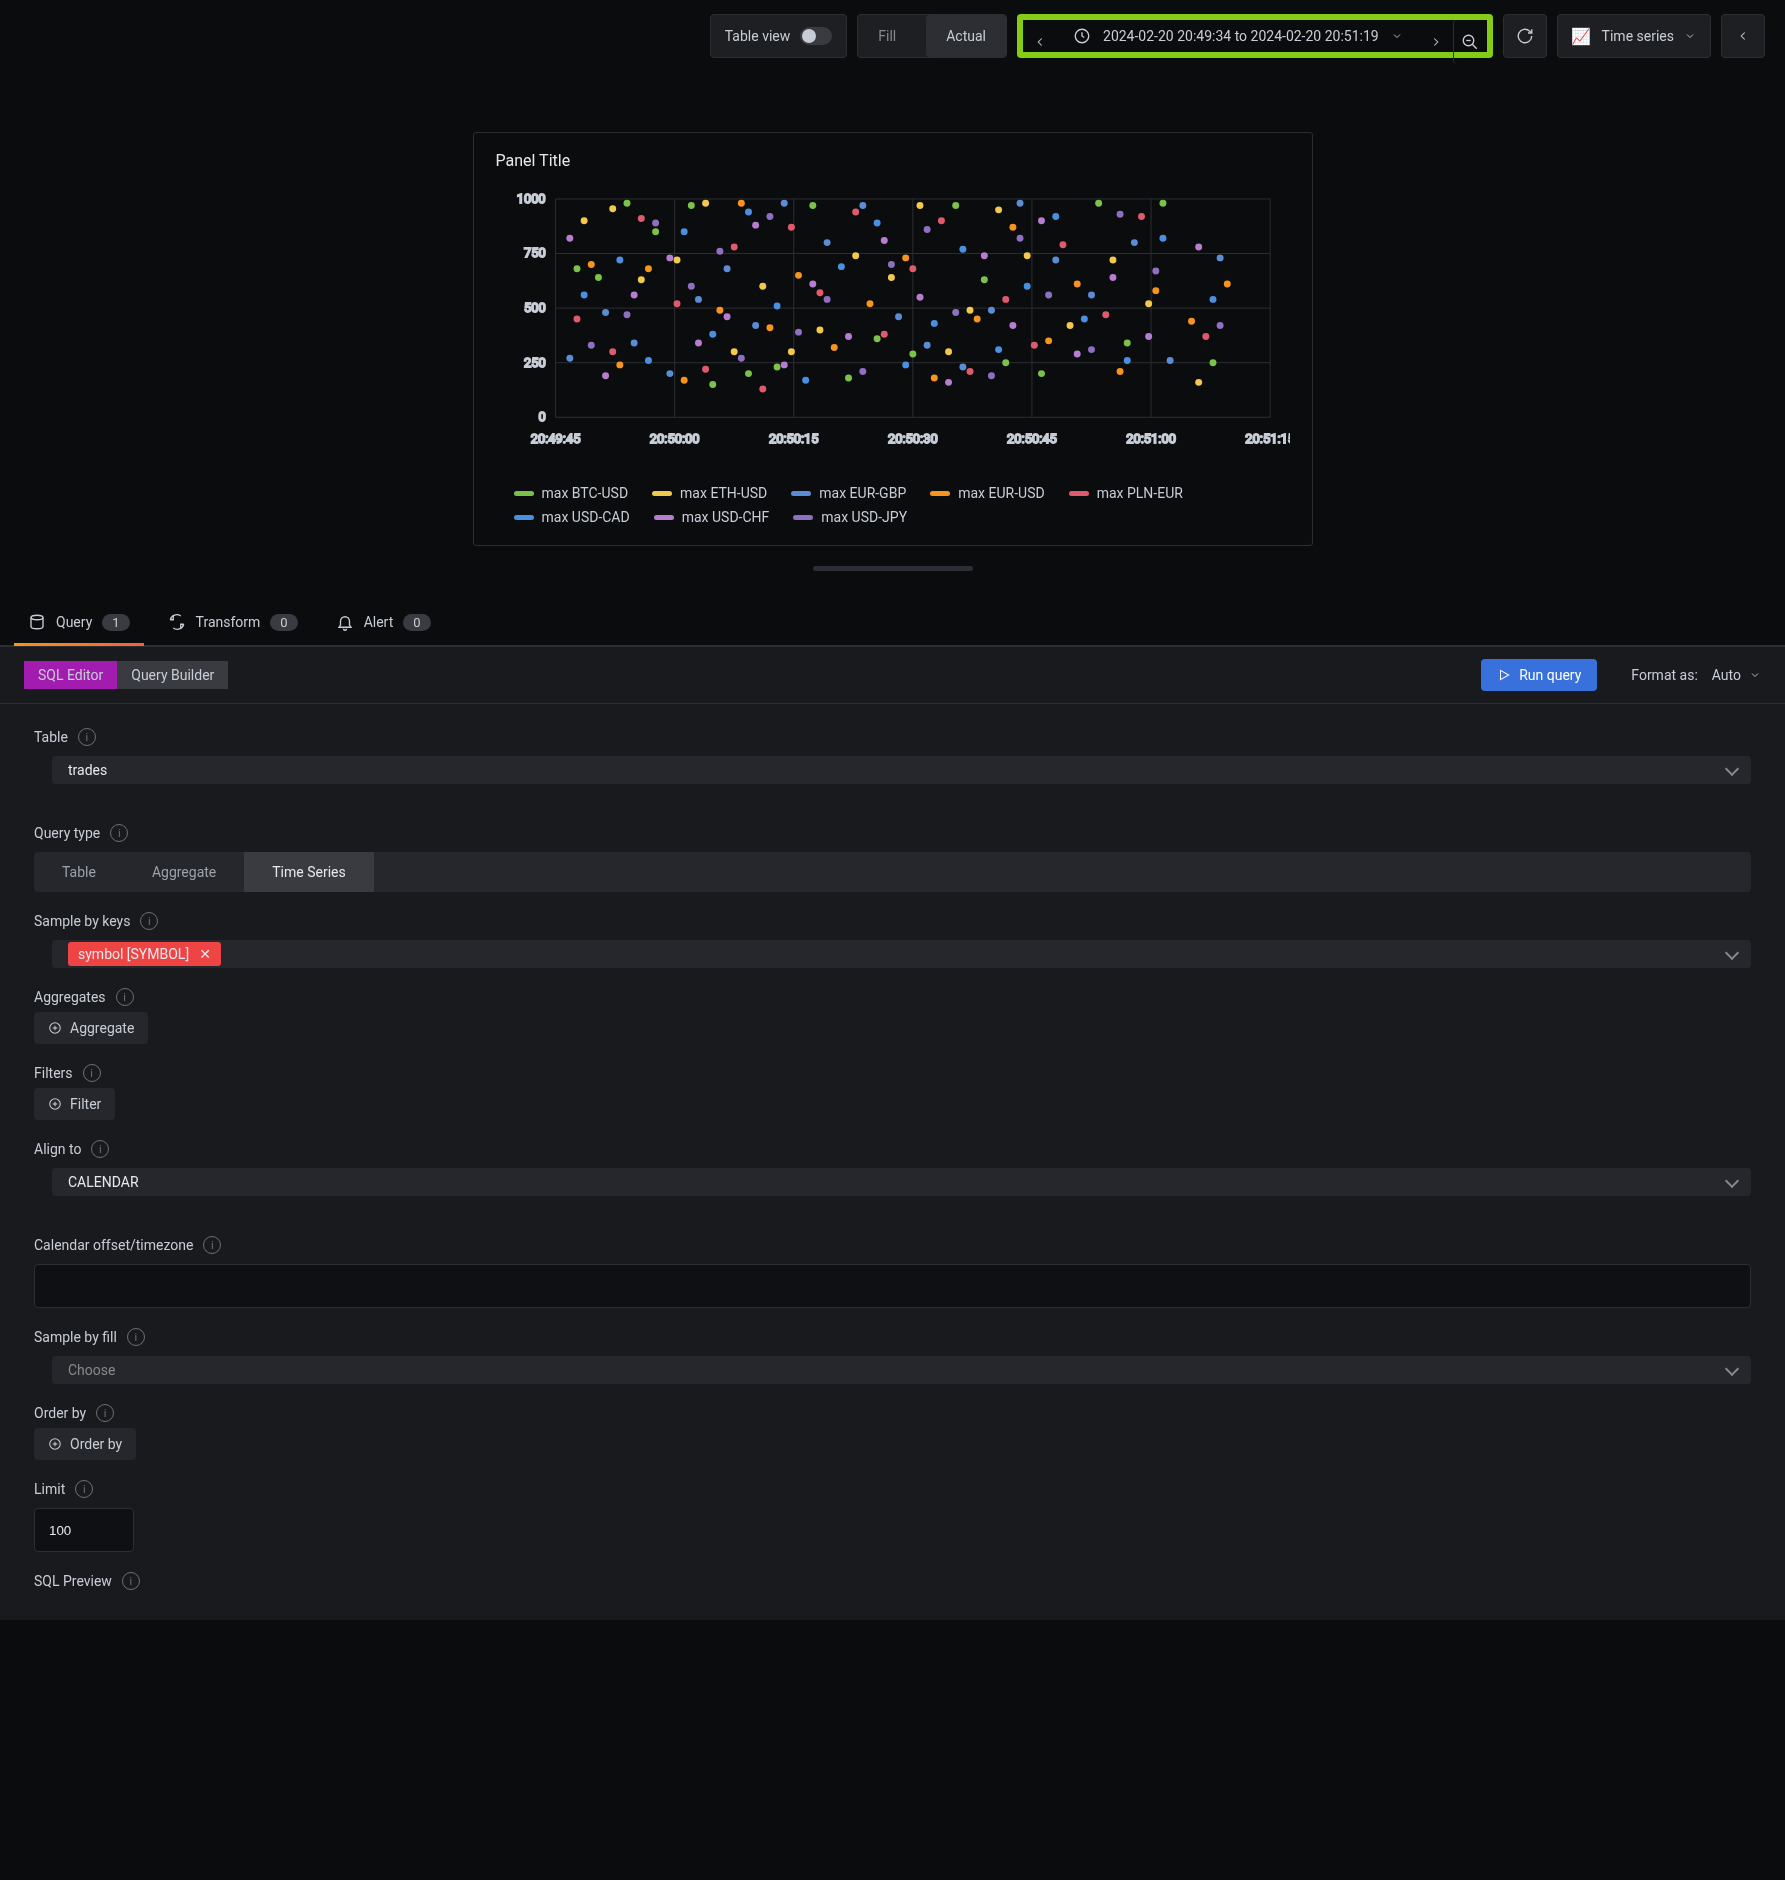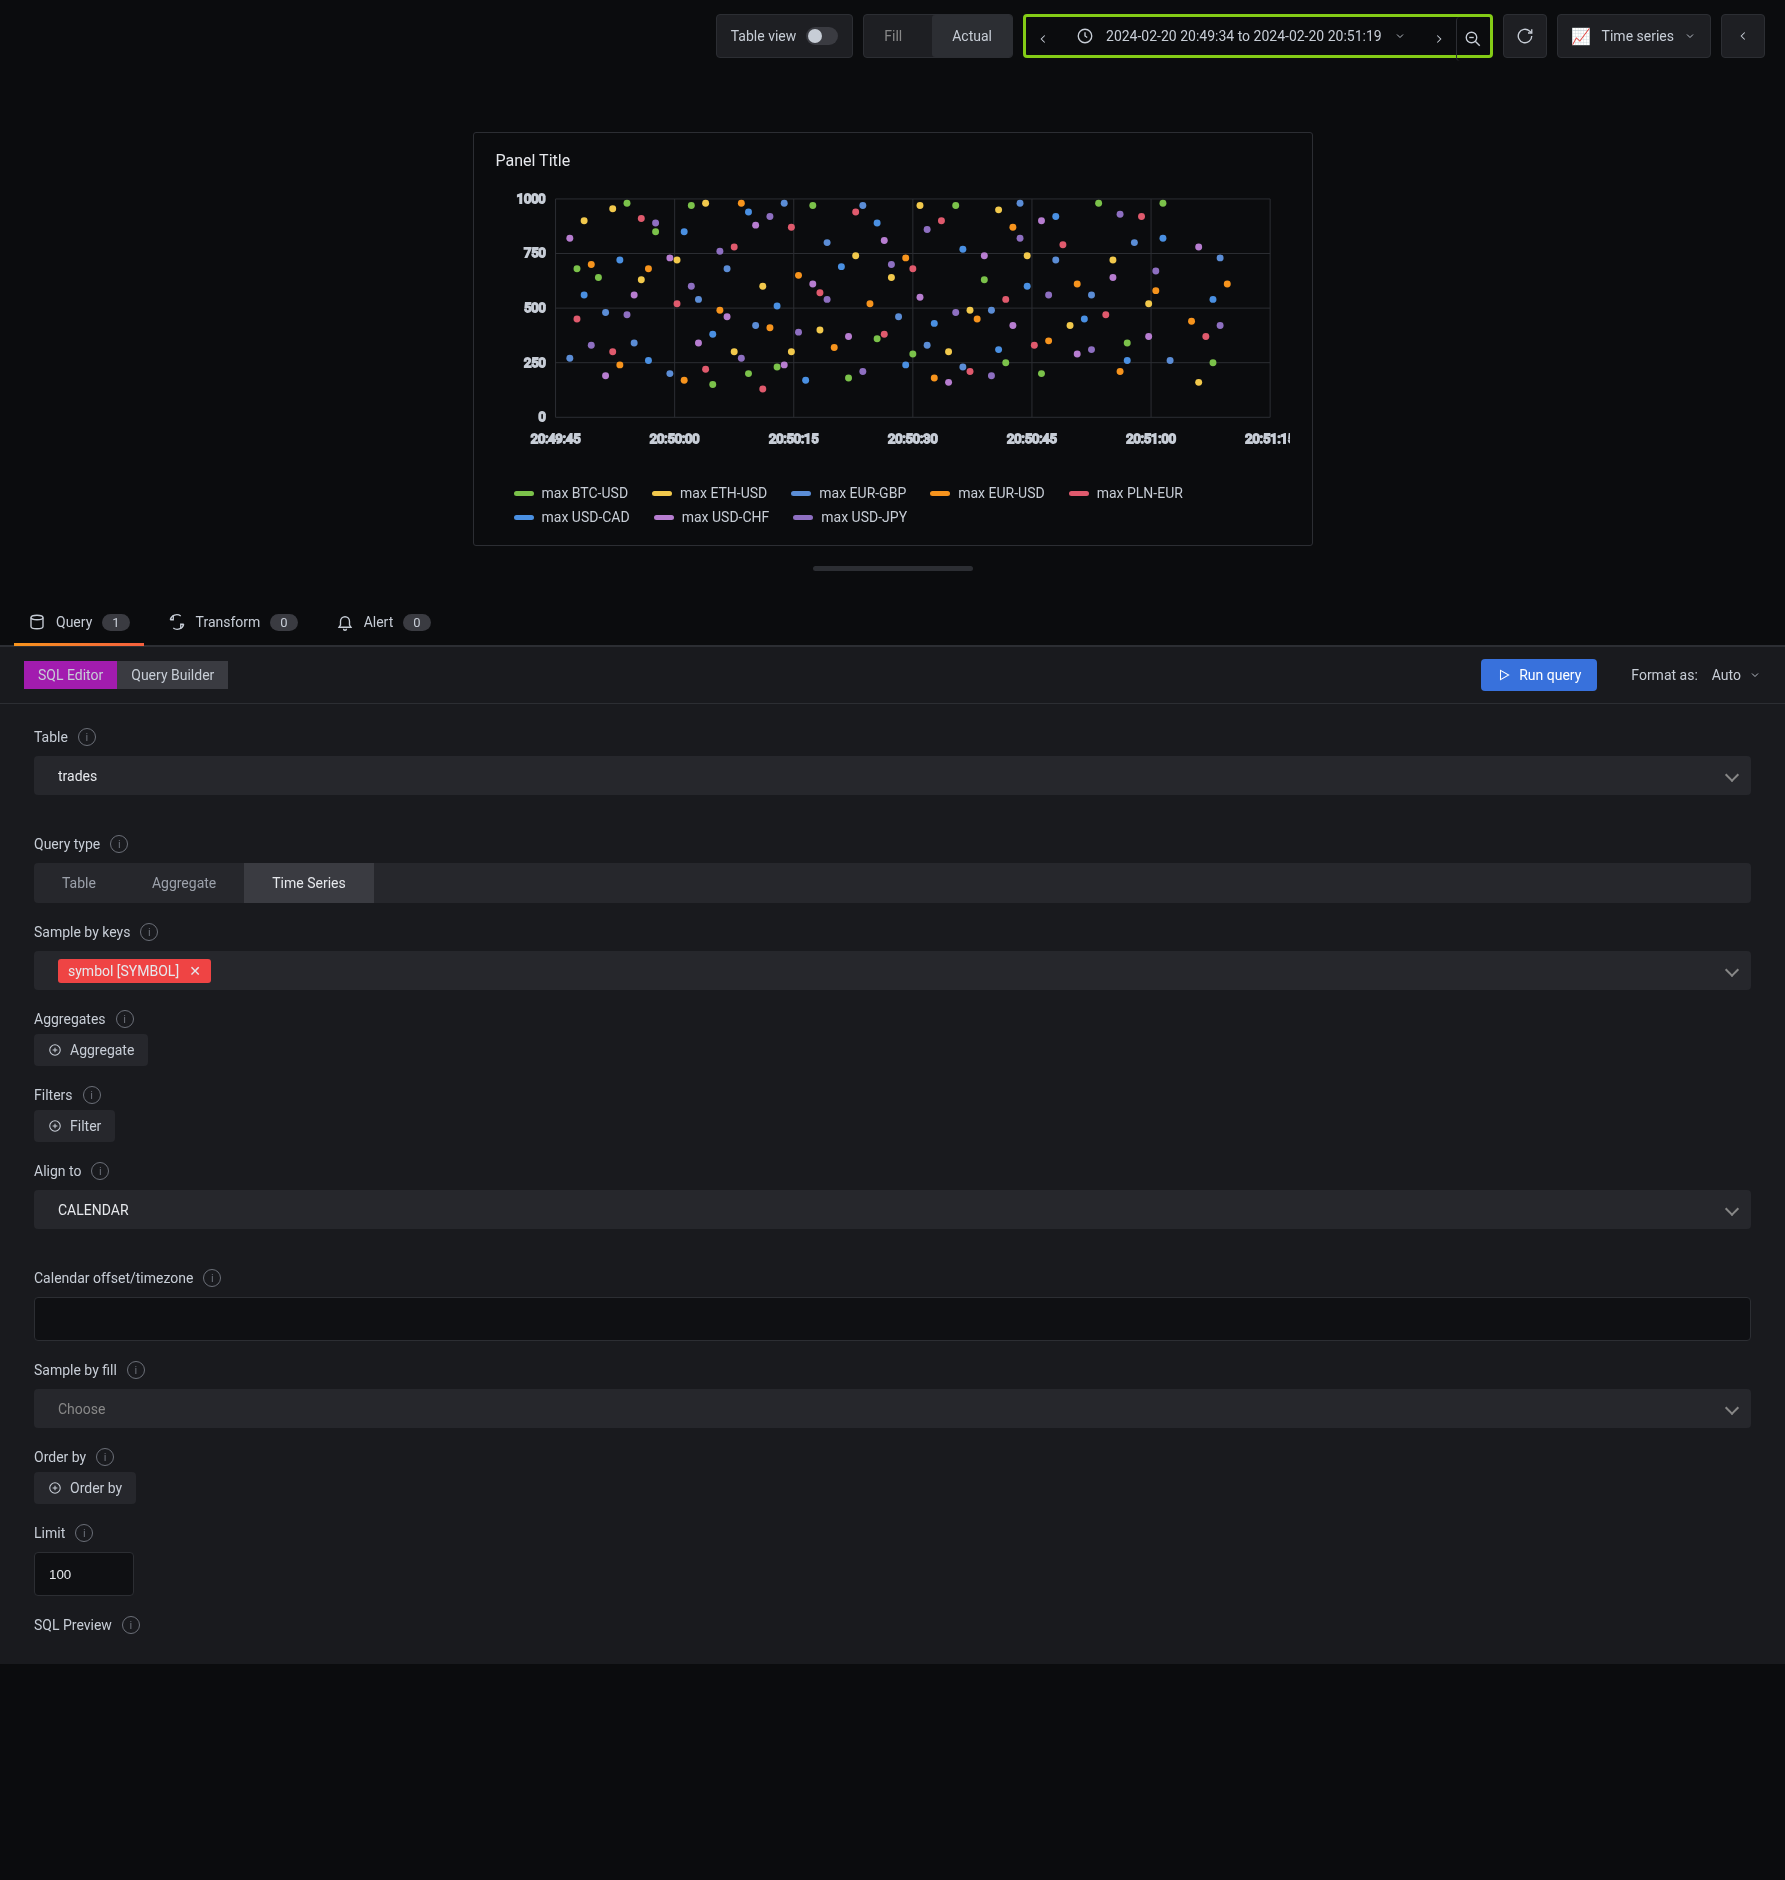--- a/index.html
+++ b/index.html
@@ -63,22 +63,22 @@
 .segctrl { display:flex; background:#a21caf; border-radius:0; overflow:hidden; }
 .segctrl > div { padding:6px 14px; cursor:pointer; }
 .segctrl > div.on { background:#3a3b41; }
 .runbtn { background:#3871dc; color:#fff; border-radius:4px; padding:8px 16px; display:flex; align-items:center; gap:8px; cursor:pointer; margin-left:auto;}
 .form { background:#191a1e; padding: 10px 0 30px; }
 .frow { padding: 14px 34px 6px; display:flex; gap: 40px; flex-wrap:wrap;flex-direction:column;}
 .fcol { display:flex; flex-direction:column; gap:10px; }
 .flabel { display:flex; align-items:center; gap:10px; font-size:14px; color:#c7cdd6;}
 .info-icon { width:18px; height:18px; border:1.5px solid #6b6f78; border-radius:50%; display:inline-flex; align-items:center; justify-content:center; font-size:11px; color:#6b6f78;}
 .select {
-  background:#26272c; border:none; border-radius:4px; height:39px; padding:0 40px 0 24px;
-  display:flex; align-items:center; position:relative; min-width:280px; color:#e6e8ec;
+  background:#26272c; border:none; border-radius:4px; height:28px; padding:0 40px 0 16px;
+  display:flex; align-items:center; position:relative; min-width:280px; color:#e6e8ec;margin-left:18px;
 }
 .select.wide { min-width:580px; }
 .select::after { content:""; position:absolute; right:14px; top:50%; width:8px; height:8px; border-right:2px solid #888; border-bottom:2px solid #888; transform:translateY(-60%) rotate(45deg);}
 .select.placeholder { color:#888; }
 .chip { background:#ef4444; border-radius:3px; padding:4px 10px; display:inline-flex; align-items:center; gap:10px; font-size:14px;}
 .segbtns { display:flex; background:#26272c; border-radius:4px; overflow:hidden; }
 .segbtns > div { padding:12px 28px; cursor:pointer; color:#9ca1ab;}
 .segbtns > div.on { background:#3a3b41; color:#e6e8ec; }
 .addbtn { background:#26272c; border-radius:4px; padding:8px 14px; display:inline-flex; align-items:center; gap:8px; cursor:pointer; width:fit-content;}
 .inline { display:flex; align-items:center; gap:16px; }
@@ -93,21 +93,21 @@
 
 <div class="toolbar">
   <div class="tbseg">
     <span>Table view</span>
     <div class="toggle"></div>
   </div>
   <div class="tbseg split">
     <div style="color:#888">Fill</div>
     <div class="active">Actual</div>
   </div>
-  <div style="display:flex; border:3px solid #84cc16; border-radius:4px; height:44px;">
+  <div style="display:flex; border:6px solid #84cc16; border-radius:4px; height:44px;">
     <div class="iconbtn small">
         <svg width="14" height="14" viewBox="0 0 24 24">
           <polyline points="15 18 9 12 15 6"></polyline>
         </svg>
       </div>
     <div style="display:flex;align-items:center;gap:12px;padding:0 16px">
       <svg width="18" height="18" viewBox="0 0 24 24">
           <circle cx="12" cy="12" r="9"></circle>
           <polyline points="12 7 12 12 15 14"></polyline>
         </svg>

